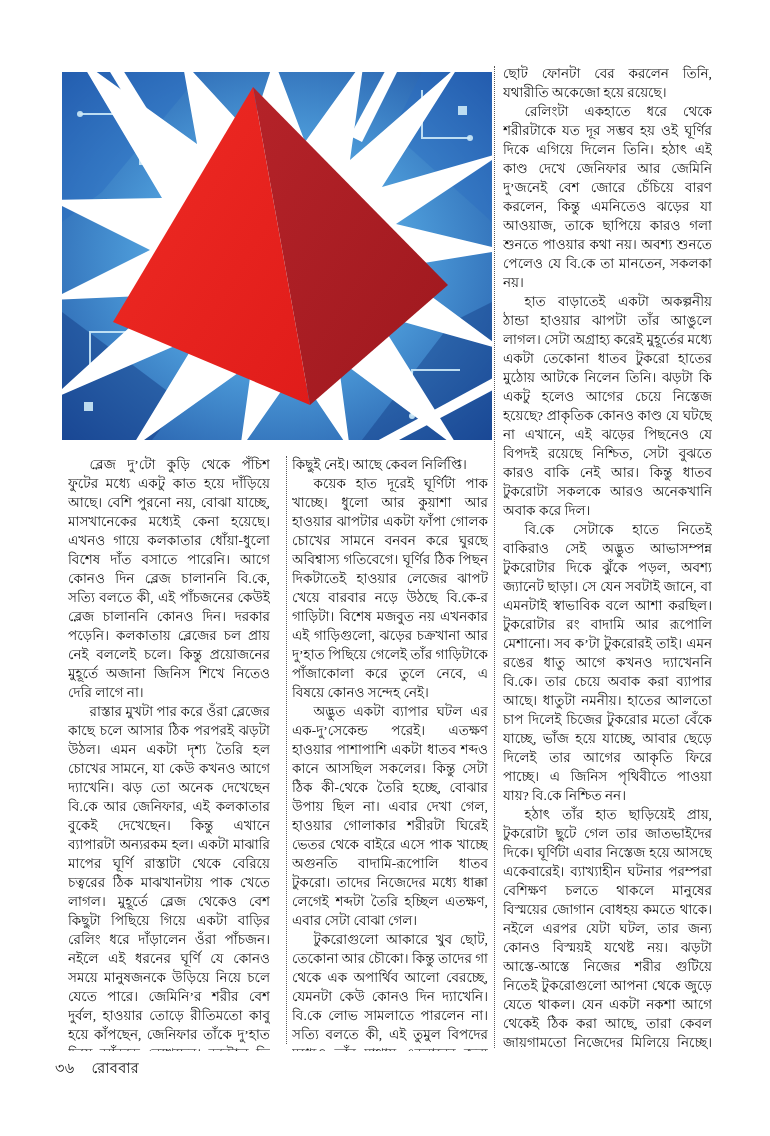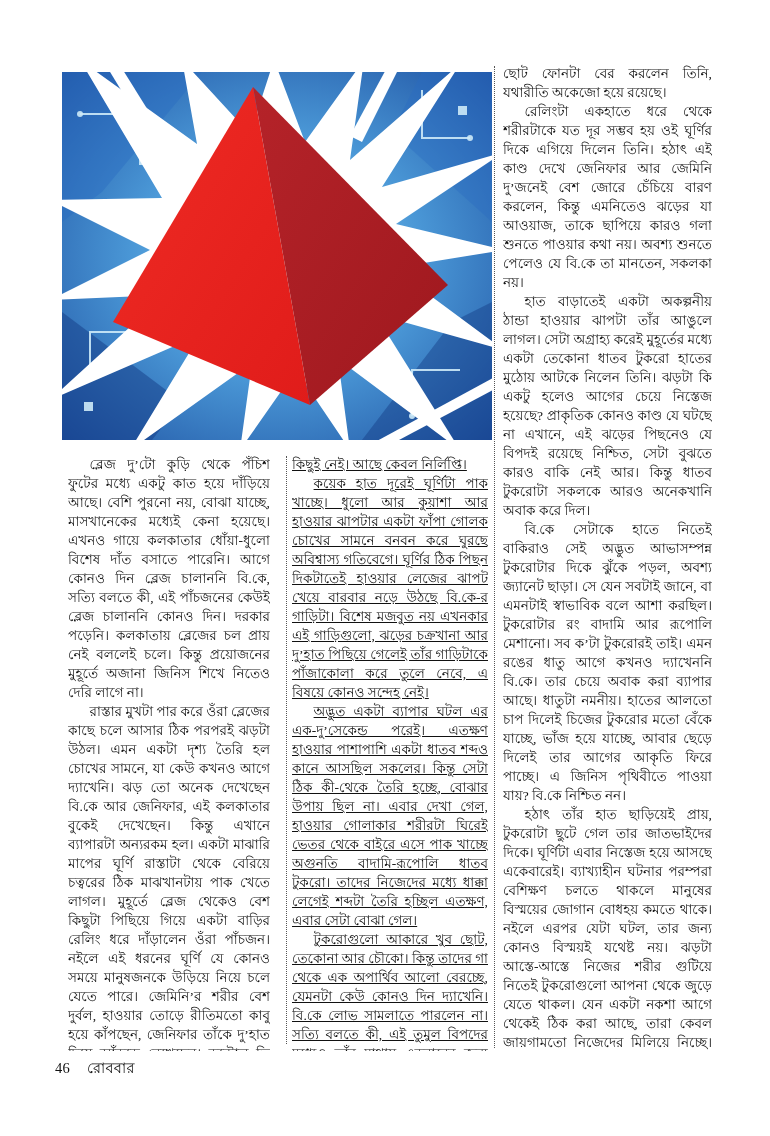--- a/index.html
+++ b/index.html
@@ -14,21 +14,21 @@
   }
   .illustration{
     position:absolute;left:62px;top:72px;width:430px;height:368px;
   }
   .illustration svg{display:block;width:430px;height:368px;}
   .col{
     position:absolute;top:455px;height:596px;overflow:hidden;
     font-size:13.5px;line-height:19px;text-align:justify;
   }
   .col-left{left:68px;width:202px;}
-  .col-mid{left:292px;width:196px;text-decoration:underline;}
+  .col-mid{left:292px;width:196px;}
   .col-right{left:503px;top:64px;width:209px;height:988px;}
   .col p{margin:0;padding:0;}
   .col p.indent{text-indent:1.6em;}
   .sep{position:absolute;width:0;border-left:1px dotted #555;}
   .sep-1{left:286px;top:456px;height:588px;}
   .sep-2{left:494px;top:66px;height:982px;}
   .footer{
     position:absolute;left:55px;top:1057px;
     font-size:14.5px;letter-spacing:.3px;
     display:flex;gap:17px;align-items:baseline;
@@ -116,17 +116,17 @@
   <div class="col col-right">
     <p class="para">ছোট ফোনটা বের করলেন তিনি, যথারীতি অকেজো হয়ে রয়েছে।</p>
     <p class="para indent">রেলিংটা একহাতে ধরে থেকে শরীরটাকে যত দূর সম্ভব হয় ওই ঘূর্ণির দিকে এগিয়ে দিলেন তিনি। হঠাৎ এই কাণ্ড দেখে জেনিফার আর জেমিনি দু’জনেই বেশ জোরে চেঁচিয়ে বারণ করলেন, কিন্তু এমনিতেও ঝড়ের যা আওয়াজ, তাকে ছাপিয়ে কারও গলা শুনতে পাওয়ার কথা নয়। অবশ্য শুনতে পেলেও যে বি.কে তা মানতেন, সকলকা নয়।</p>
     <p class="para indent">হাত বাড়াতেই একটা অকল্পনীয় ঠান্ডা হাওয়ার ঝাপটা তাঁর আঙুলে লাগল। সেটা অগ্রাহ্য করেই মুহূর্তের মধ্যে একটা তেকোনা ধাতব টুকরো হাতের মুঠোয় আটকে নিলেন তিনি। ঝড়টা কি একটু হলেও আগের চেয়ে নিস্তেজ হয়েছে? প্রাকৃতিক কোনও কাণ্ড যে ঘটছে না এখানে, এই ঝড়ের পিছনেও যে বিপদই রয়েছে নিশ্চিত, সেটা বুঝতে কারও বাকি নেই আর। কিন্তু ধাতব টুকরোটা সকলকে আরও অনেকখানি অবাক করে দিল।</p>
     <p class="para indent">বি.কে সেটাকে হাতে নিতেই বাকিরাও সেই অদ্ভুত আভাসম্পন্ন টুকরোটার দিকে ঝুঁকে পড়ল, অবশ্য জ্যানেট ছাড়া। সে যেন সবটাই জানে, বা এমনটাই স্বাভাবিক বলে আশা করছিল। টুকরোটার রং বাদামি আর রূপোলি মেশানো। সব ক’টা টুকরোরই তাই। এমন রঙের ধাতু আগে কখনও দ্যাখেননি বি.কে। তার চেয়ে অবাক করা ব্যাপার আছে। ধাতুটা নমনীয়। হাতের আলতো চাপ দিলেই চিজের টুকরোর মতো বেঁকে যাচ্ছে, ভাঁজ হয়ে যাচ্ছে, আবার ছেড়ে দিলেই তার আগের আকৃতি ফিরে পাচ্ছে। এ জিনিস পৃথিবীতে পাওয়া যায়? বি.কে নিশ্চিত নন।</p>
     <p class="para indent">হঠাৎ তাঁর হাত ছাড়িয়েই প্রায়, টুকরোটা ছুটে গেল তার জাতভাইদের দিকে। ঘূর্ণিটা এবার নিস্তেজ হয়ে আসছে একেবারেই। ব্যাখ্যাহীন ঘটনার পরম্পরা বেশিক্ষণ চলতে থাকলে মানুষের বিস্ময়ের জোগান বোধহয় কমতে থাকে। নইলে এরপর যেটা ঘটল, তার জন্য কোনও বিস্ময়ই যথেষ্ট নয়। ঝড়টা আস্তে-আস্তে নিজের শরীর গুটিয়ে নিতেই টুকরোগুলো আপনা থেকে জুড়ে যেতে থাকল। যেন একটা নকশা আগে থেকেই ঠিক করা আছে, তারা কেবল জায়গামতো নিজেদের মিলিয়ে নিচ্ছে। ইচ্ছে করলে এখন ব্লেজটা অব্দি চলেই যাওয়া যায়, কিন্তু ঘটনাটা শেষ পর্যন্ত কোথায় গিয়ে দাঁড়ায়, সেটা দেখার জন্যই বোধহয় অপেক্ষা করছিলেন সকলে। বেশিক্ষণ অপেক্ষা করতে হল না অবশ্য। রাতের চেহারা আরও খানিকটা পাল্টে গেল ওঁদের সামনেই।</p>
 
   </div>
 
   <div class="footer">
-    <span>46</span>
+    <span>৩৬</span>
     <span>রোববার</span>
   </div>
 
 </div>
 
 </body></html>

